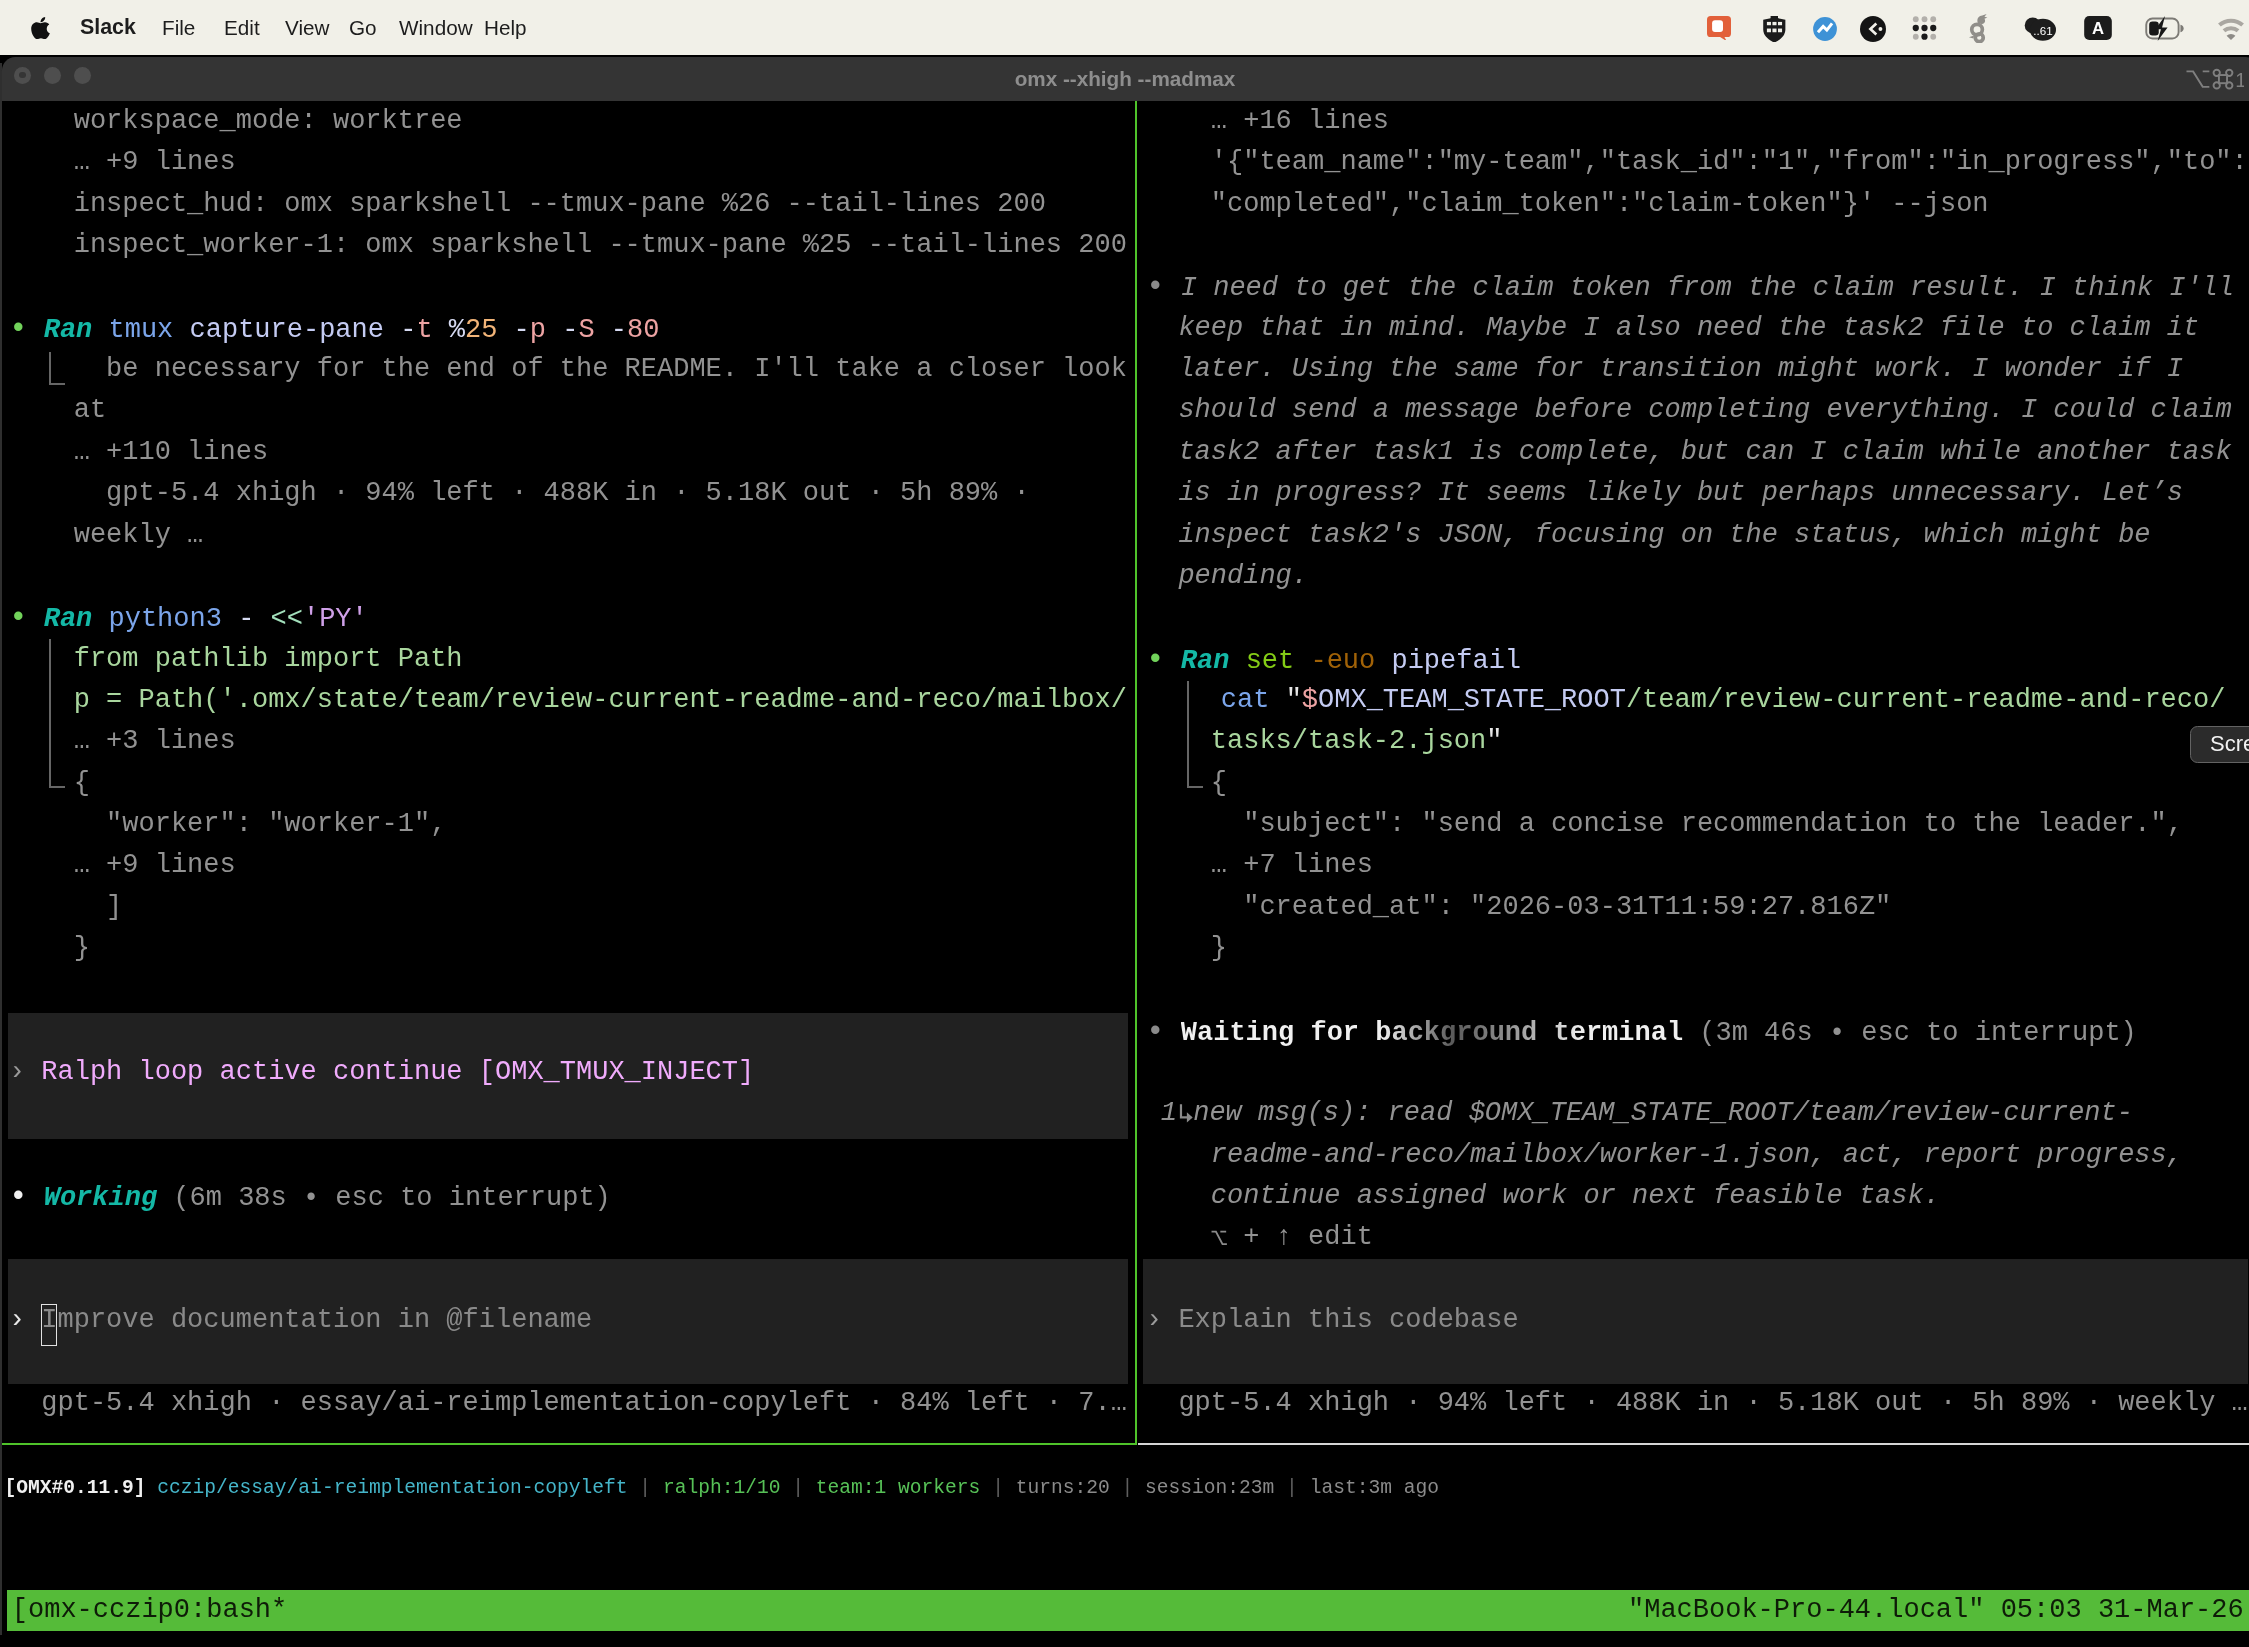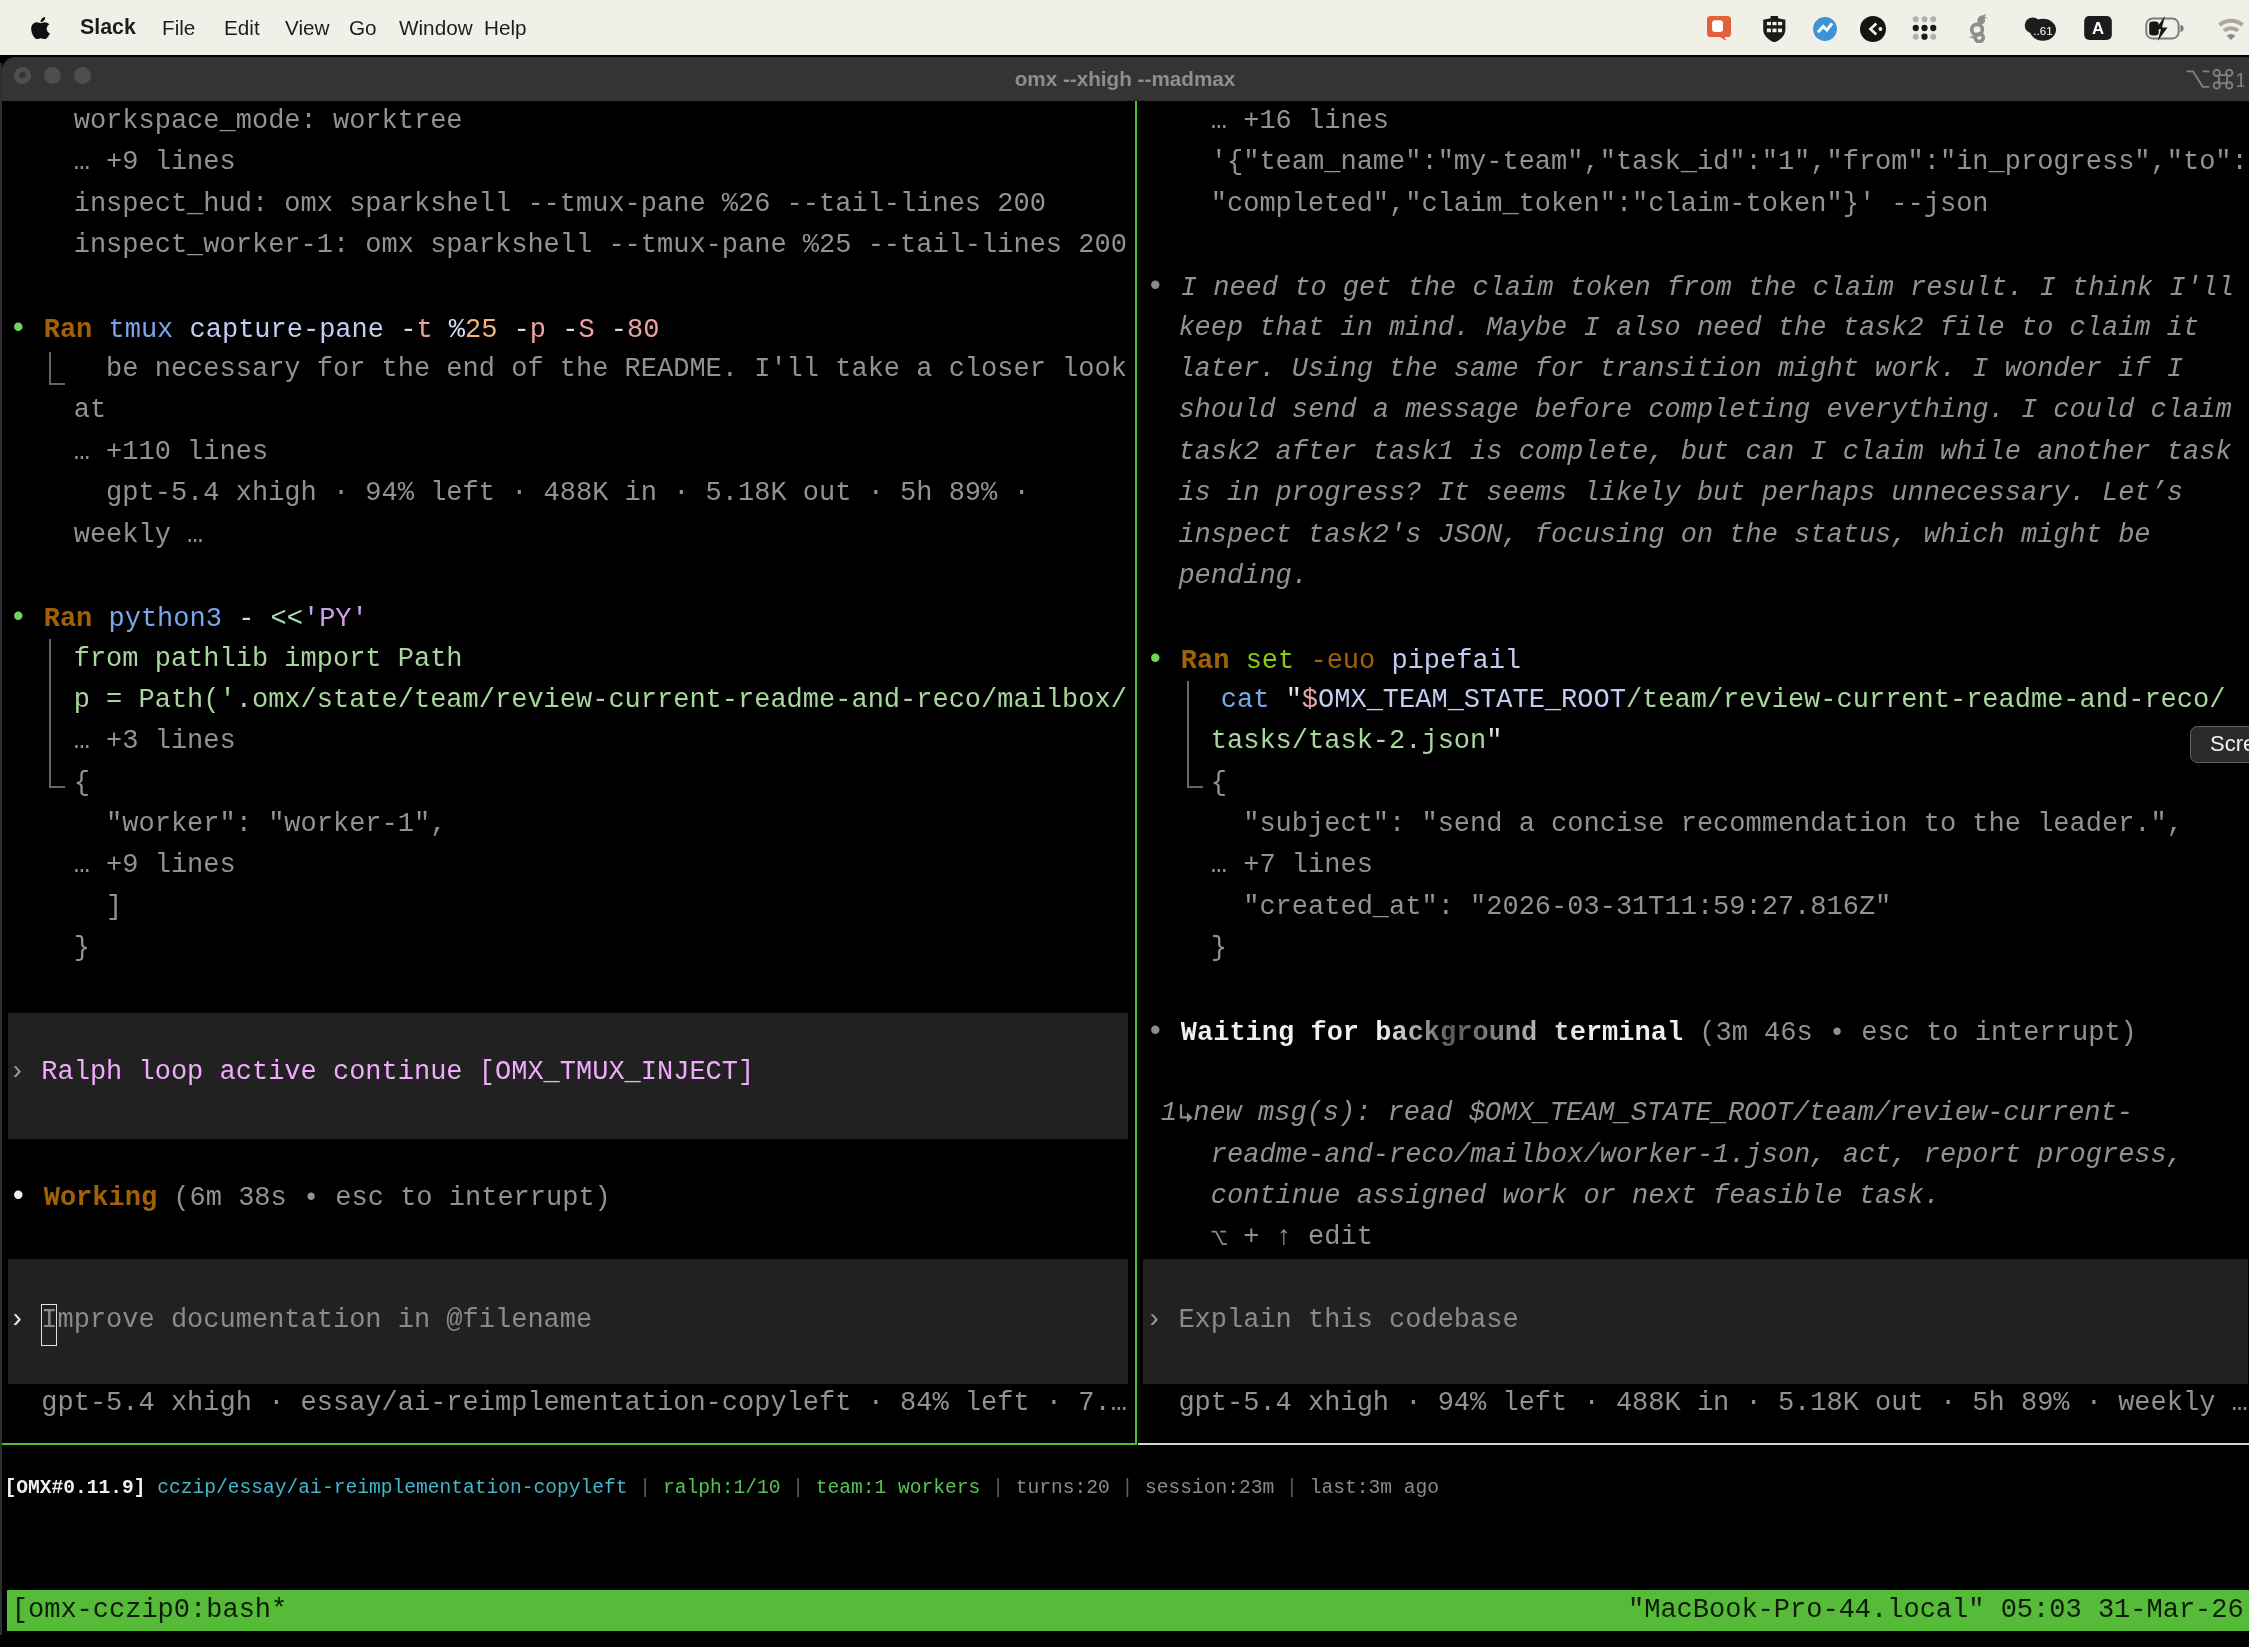--- a/index.html
+++ b/index.html
@@ -11,21 +11,21 @@
   
   #win { position:absolute; left:1.5px; top:57px; width:2257px; height:1595px; background:#000;
          border-radius:13.3px 13.3px 19px 19px; overflow:hidden; }
   #titlebar { position:absolute; left:0; top:0; width:100%; height:44px; background:#343434; }
   .tl { position:absolute; top:9.6px; width:17px; height:17px; border-radius:50%; background:#4e4e4e; }
   #title { position:absolute; top:57px; width:2250px; text-align:center; font-size:20.7px; font-weight:bold;
            color:#8e8e8e; height:44px; line-height:43px; }
   
   .ln { position:absolute; font-family:"Liberation Mono", monospace; font-size:27px; line-height:41px;
         white-space:pre; color:#929292; }
-  .ln b.w { color:#a16207; }
+  .ln b.w { color:#14b8a6;font-style:italic; }
   .bu { font-size:31px; }
   b.shim { background:linear-gradient(90deg,#f0f0f0 0%,#f0f0f0 40%,#5a5a5a 54%,#8a8a8a 64%,#f0f0f0 80%);
            -webkit-background-clip:text; background-clip:text; color:transparent; }
   .box { position:absolute; background:#212121; }
   .vline { position:absolute; width:1.8px; background:#666666; }
   .hline { position:absolute; height:1.8px; background:#666666; }
 </style></head>
 <body>
 
 <div id="menubar">

